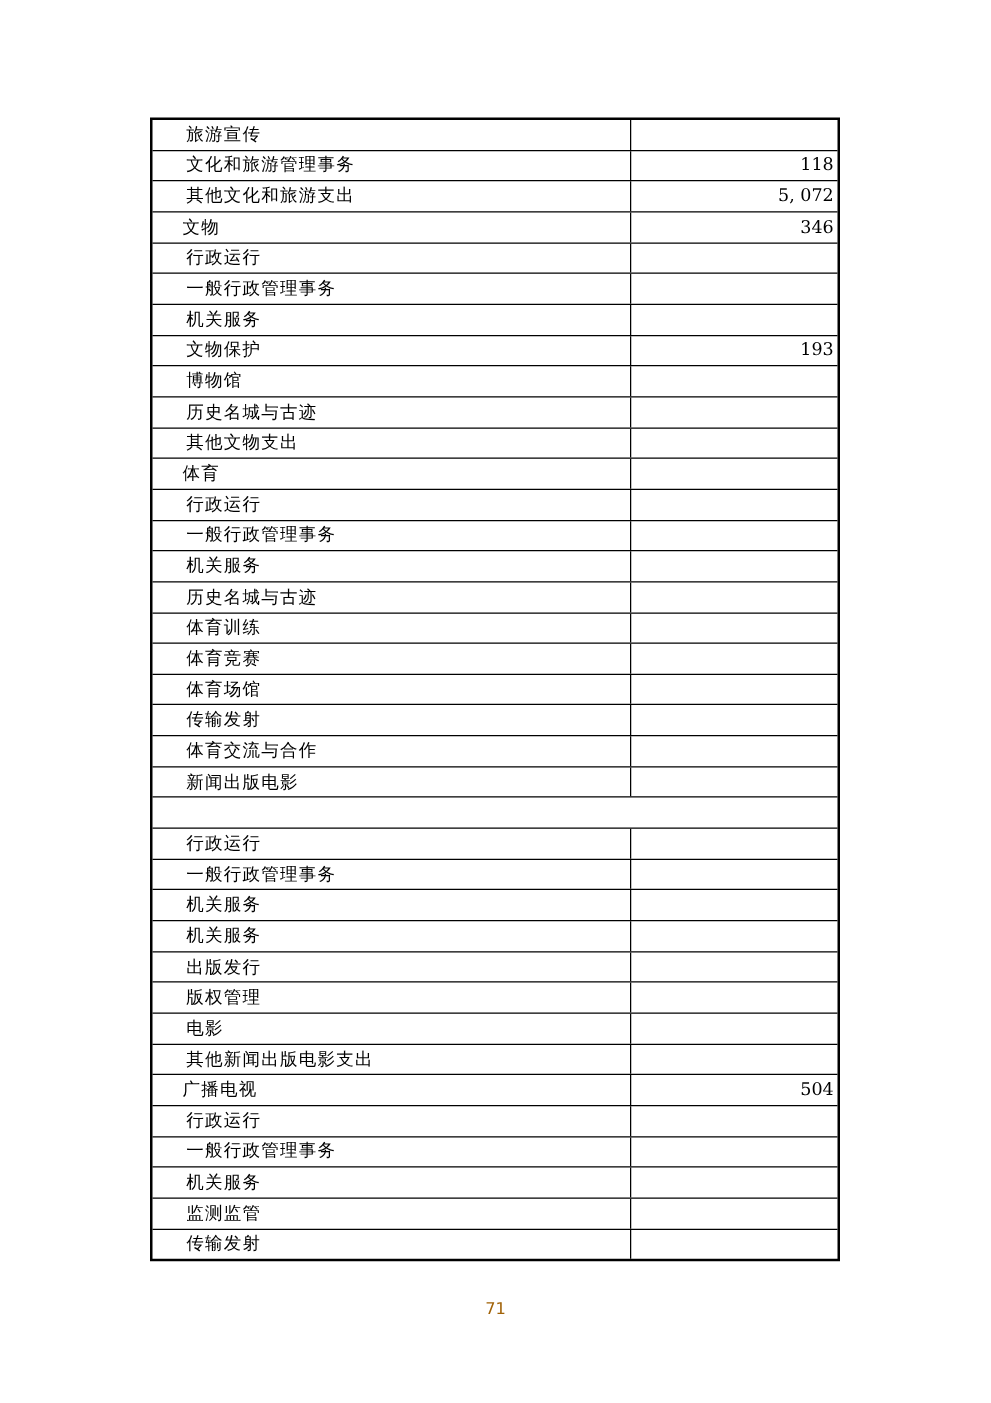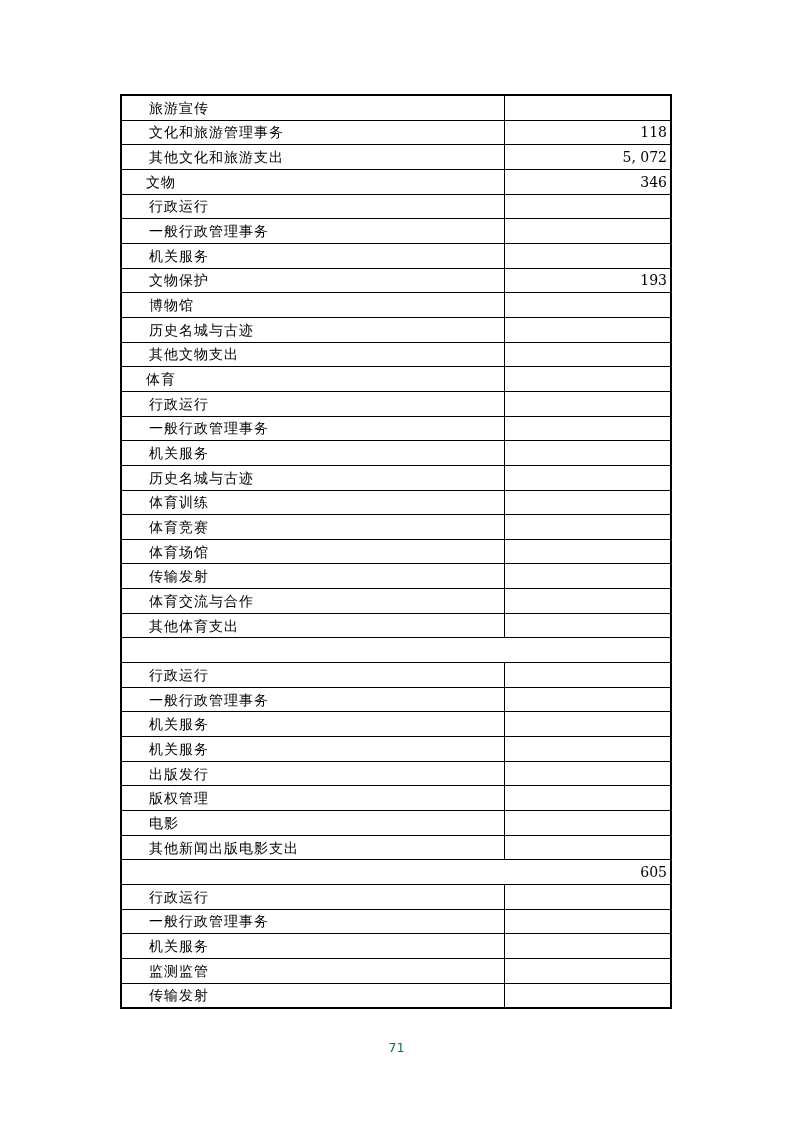--- a/index.html
+++ b/index.html
@@ -19,21 +19,21 @@
   .trow { flex:1 1 0; display:flex; border-bottom:1px solid #000; min-height:0; }
   .trow:last-child { border-bottom:none;gap:20px; }
   .cell { box-sizing:border-box; display:flex; align-items:center; font-size:14px; line-height:1; overflow:hidden; }
   .cell.label { width:383px; border-right:1px solid #000; letter-spacing:1px; white-space:nowrap; }
   .cell.label.lvl1 { padding-left:24px; }
   .cell.label.lvl2 { padding-left:27px; }
   .cell.value { flex:1 1 0; justify-content:flex-end; padding-right:3px; white-space:nowrap; }
   .page-number {
     position:absolute; top:1040px; left:0; width:793px; text-align:center;
     font-family:"DejaVu Sans","Liberation Sans",sans-serif;
-    font-size:13px; color:#0f766e;
+    font-size:13px; color:#a16207;
   }
 </style>
 </head>
 <body>
 
 <div class="doc-page">
 
   <div class="doc-table">
 
   <div class="trow">
@@ -113,21 +113,21 @@
       </div>
       <div class="trow">
         <div class="cell label lvl2">传输发射</div>
         <div class="cell value"></div>
       </div>
       <div class="trow">
         <div class="cell label lvl2">体育交流与合作</div>
         <div class="cell value"></div>
       </div>
       <div class="trow">
-        <div class="cell label lvl2">其他体育支出</div>
+        <div class="cell label lvl2">新闻出版电影</div>
         <div class="cell value"></div>
       </div>
       <div class="trow">
         <div class="cell value"></div>
       </div>
       <div class="trow">
         <div class="cell label lvl2">行政运行</div>
         <div class="cell value"></div>
       </div>
       <div class="trow">
@@ -152,21 +152,22 @@
       </div>
       <div class="trow">
         <div class="cell label lvl2">电影</div>
         <div class="cell value"></div>
       </div>
       <div class="trow">
         <div class="cell label lvl2">其他新闻出版电影支出</div>
         <div class="cell value"></div>
       </div>
       <div class="trow">
-        <div class="cell value">605</div>
+        <div class="cell label lvl1">广播电视</div>
+        <div class="cell value">504</div>
       </div>
       <div class="trow">
         <div class="cell label lvl2">行政运行</div>
         <div class="cell value"></div>
       </div>
       <div class="trow">
         <div class="cell label lvl2">一般行政管理事务</div>
         <div class="cell value"></div>
       </div>
       <div class="trow">

